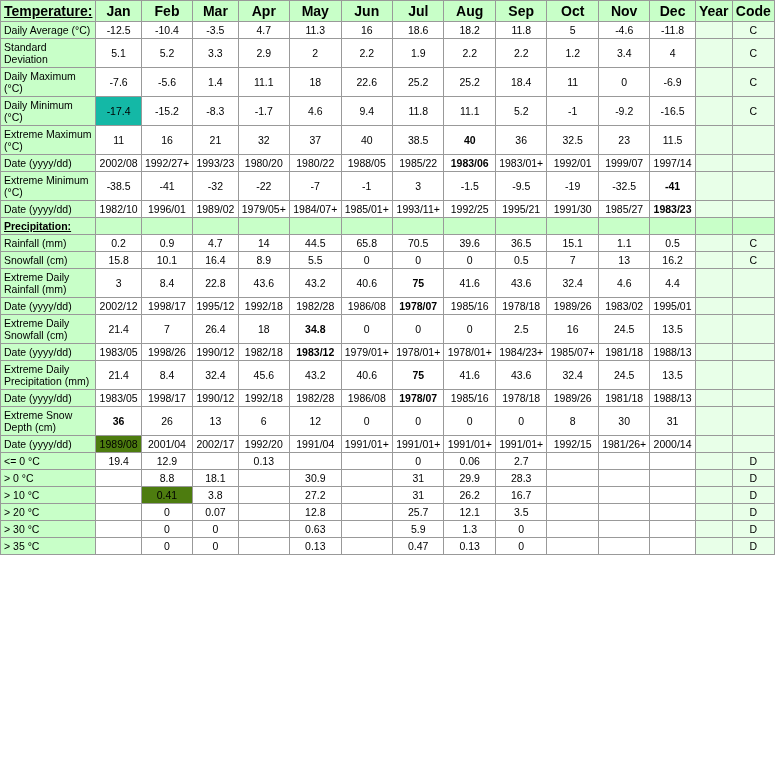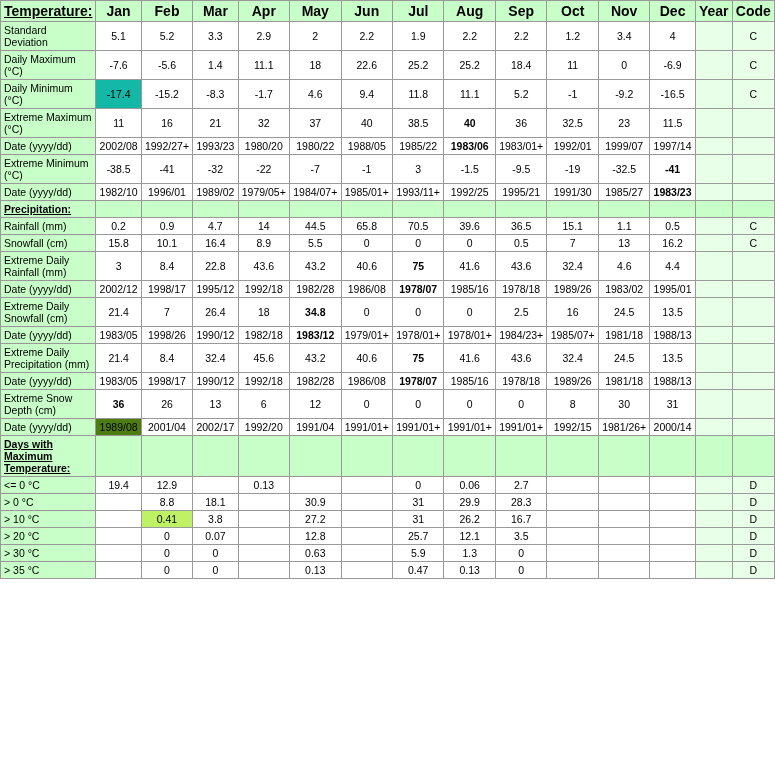--- a/index.html
+++ b/index.html
@@ -48,20 +48,37 @@
       <th class="col-header">Aug</th>
       <th class="col-header">Sep</th>
       <th class="col-header">Oct</th>
       <th class="col-header">Nov</th>
       <th class="col-header">Dec</th>
       <th class="col-header">Year</th>
       <th class="col-header">Code</th>
     </tr>
   </thead>
   <tbody id="table-body">
+  <tr>
+        <td class="row-header">Daily Average (°C)</td>
+        <td style="background: rgb(255, 255, 255);">-12.5</td>
+        <td style="background: rgb(255, 255, 255);">-10.4</td>
+        <td style="background: rgb(255, 255, 255);">-3.5</td>
+        <td style="background: rgb(255, 255, 255);">4.7</td>
+        <td style="background: rgb(255, 255, 255);">11.3</td>
+        <td style="background: rgb(255, 255, 255);">16</td>
+        <td style="background: rgb(255, 255, 255);">18.6</td>
+        <td style="background: rgb(255, 255, 255);">18.2</td>
+        <td style="background: rgb(255, 255, 255);">11.8</td>
+        <td style="background: rgb(255, 255, 255);">5</td>
+        <td style="background: rgb(255, 255, 255);">-4.6</td>
+        <td style="background: rgb(255, 255, 255);">-11.8</td>
+        <td style="background: rgb(232, 255, 232);"></td>
+        <td style="background: rgb(232, 255, 232);">C</td>
+      </tr>
       <tr>
         <td class="row-header">Standard Deviation</td>
         <td style="background: rgb(255, 255, 255);">5.1</td>
         <td style="background: rgb(255, 255, 255);">5.2</td>
         <td style="background: rgb(255, 255, 255);">3.3</td>
         <td style="background: rgb(255, 255, 255);">2.9</td>
         <td style="background: rgb(255, 255, 255);">2</td>
         <td style="background: rgb(255, 255, 255);">2.2</td>
         <td style="background: rgb(255, 255, 255);">1.9</td>
         <td style="background: rgb(255, 255, 255);">2.2</td>
@@ -355,37 +372,20 @@
         <td style="background: rgb(255, 255, 255);">1991/01+</td>
         <td style="background: rgb(255, 255, 255);">1991/01+</td>
         <td style="background: rgb(255, 255, 255);">1991/01+</td>
         <td style="background: rgb(255, 255, 255);">1992/15</td>
         <td style="background: rgb(255, 255, 255);">1981/26+</td>
         <td style="background: rgb(255, 255, 255);">2000/14</td>
         <td style="background: rgb(232, 255, 232);"></td>
         <td style="background: rgb(232, 255, 232);"></td>
       </tr>
       <tr>
-        <td class="section-header"><span style="text-decoration: underline; font-weight: bold;">Days with Maximum Temperature:</span></td>
-        <td style="background: rgb(200, 255, 200);"></td>
-        <td style="background: rgb(200, 255, 200);"></td>
-        <td style="background: rgb(200, 255, 200);"></td>
-        <td style="background: rgb(200, 255, 200);"></td>
-        <td style="background: rgb(200, 255, 200);"></td>
-        <td style="background: rgb(200, 255, 200);"></td>
-        <td style="background: rgb(200, 255, 200);"></td>
-        <td style="background: rgb(200, 255, 200);"></td>
-        <td style="background: rgb(200, 255, 200);"></td>
-        <td style="background: rgb(200, 255, 200);"></td>
-        <td style="background: rgb(200, 255, 200);"></td>
-        <td style="background: rgb(200, 255, 200);"></td>
-        <td style="background: rgb(200, 255, 200);"></td>
-        <td style="background: rgb(200, 255, 200);"></td>
-      </tr>
-      <tr>
         <td class="row-header">&lt;= 0 °C</td>
         <td style="background: rgb(255, 255, 255);">19.4</td>
         <td style="background: rgb(255, 255, 255);">12.9</td>
         <td style="background: rgb(255, 255, 255);"></td>
         <td style="background: rgb(255, 255, 255);">0.13</td>
         <td style="background: rgb(255, 255, 255);"></td>
         <td style="background: rgb(255, 255, 255);"></td>
         <td style="background: rgb(255, 255, 255);">0</td>
         <td style="background: rgb(255, 255, 255);">0.06</td>
         <td style="background: rgb(255, 255, 255);">2.7</td>
@@ -408,21 +408,21 @@
         <td style="background: rgb(255, 255, 255);">28.3</td>
         <td style="background: rgb(255, 255, 255);"></td>
         <td style="background: rgb(255, 255, 255);"></td>
         <td style="background: rgb(255, 255, 255);"></td>
         <td style="background: rgb(232, 255, 232);"></td>
         <td style="background: rgb(232, 255, 232);">D</td>
       </tr>
       <tr>
         <td class="row-header">&gt; 10 °C</td>
         <td style="background: rgb(255, 255, 255);"></td>
-        <td style="background: #bef264;">0.41</td>
+        <td style="background: #4d7c0f;">0.41</td>
         <td style="background: rgb(255, 255, 255);">3.8</td>
         <td style="background: rgb(255, 255, 255);"></td>
         <td style="background: rgb(255, 255, 255);">27.2</td>
         <td style="background: rgb(255, 255, 255);"></td>
         <td style="background: rgb(255, 255, 255);">31</td>
         <td style="background: rgb(255, 255, 255);">26.2</td>
         <td style="background: rgb(255, 255, 255);">16.7</td>
         <td style="background: rgb(255, 255, 255);"></td>
         <td style="background: rgb(255, 255, 255);"></td>
         <td style="background: rgb(255, 255, 255);"></td>

